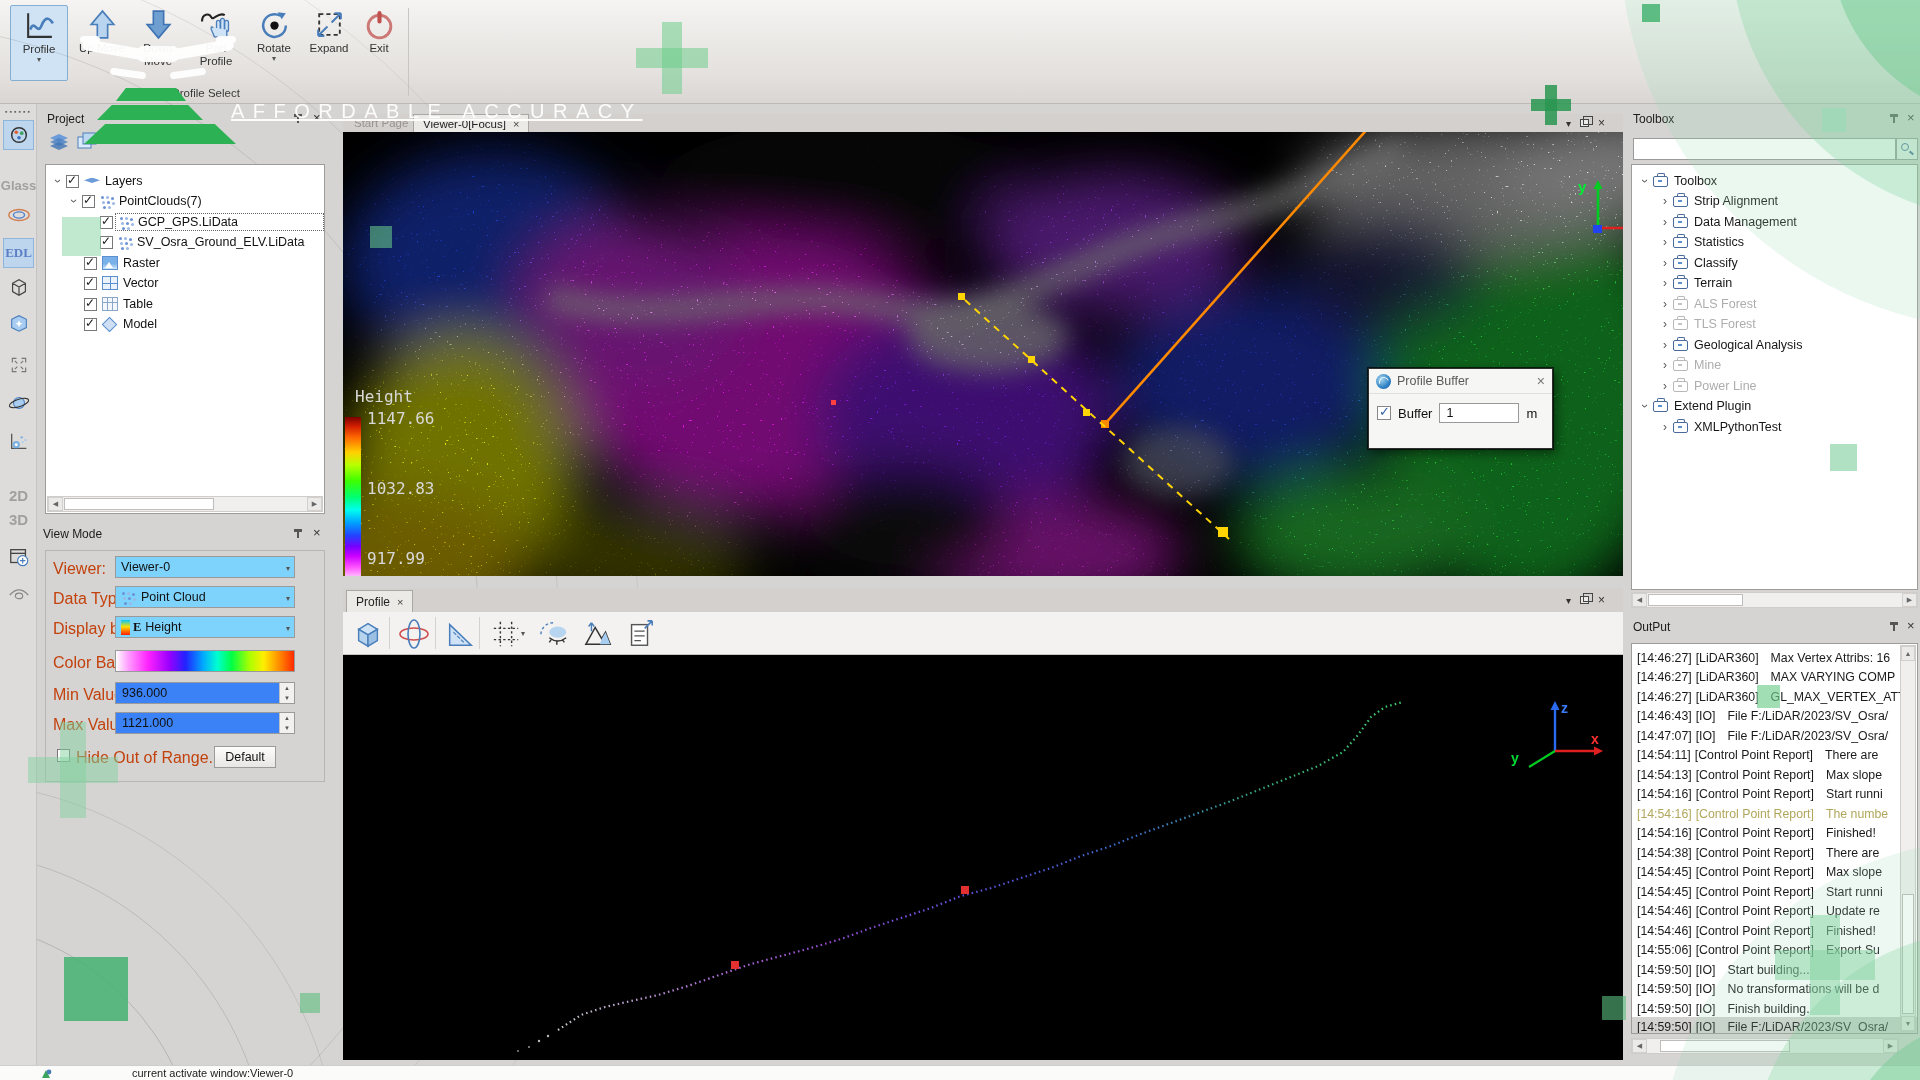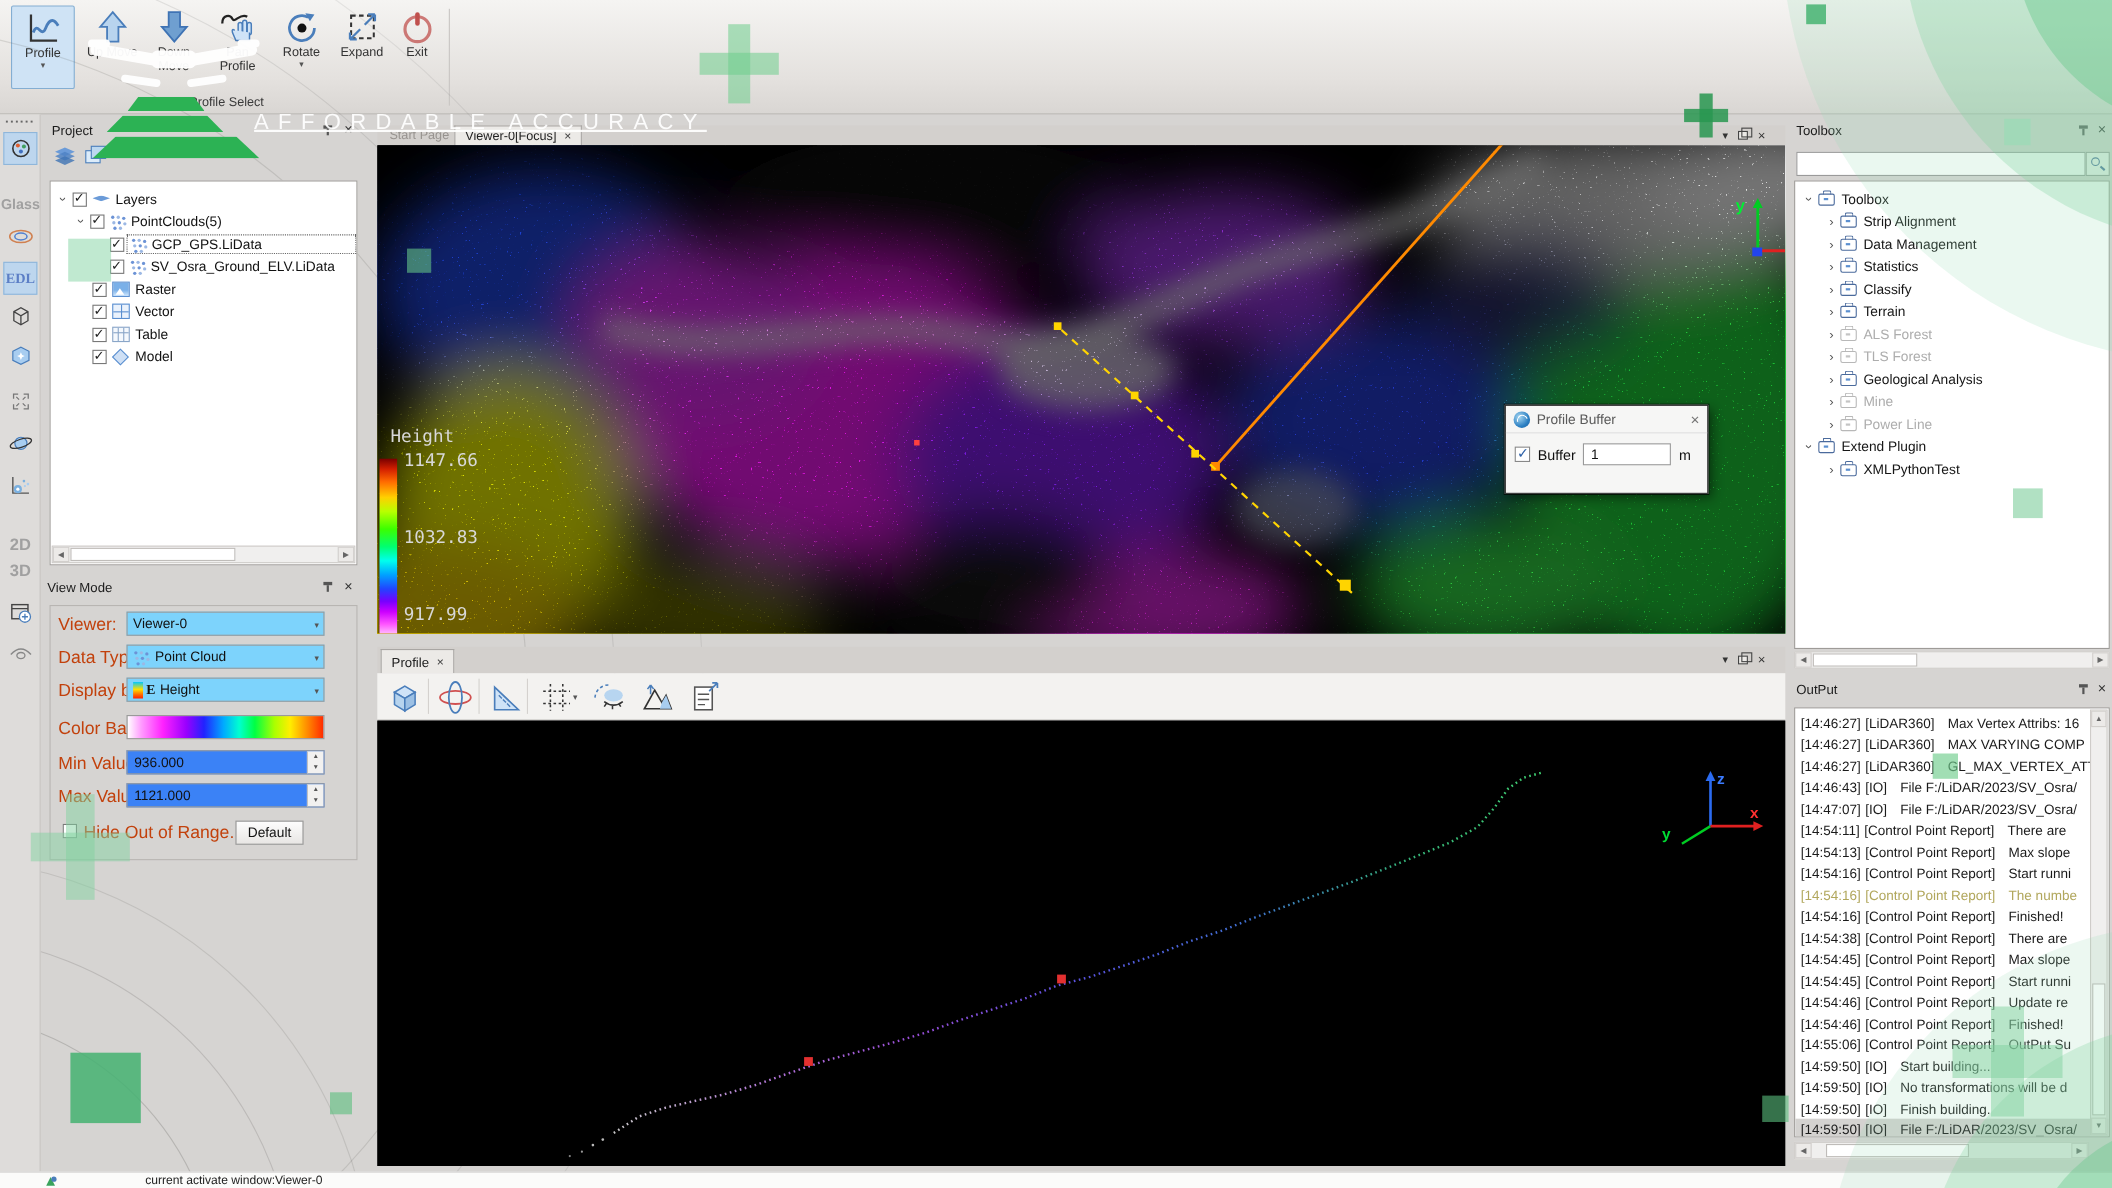--- a/index.html
+++ b/index.html
@@ -329,21 +329,21 @@
         </span>
       <span class="ticon ic-layers" data-interactable="false"></span>
       <span data-interactable="false">Layers</span>
     </div>
     <div class="trow" style="top:26px;padding-left:22px;" data-interactable="true">
       <span class="chev rot" data-interactable="true">›</span>
       <span class="cb" data-interactable="true">
           <span class="mark" data-interactable="false">✓</span>
         </span>
       <span class="ticon ic-pc" data-interactable="false"></span>
-      <span data-interactable="false">PointClouds(5)</span>
+      <span data-interactable="false">PointClouds(7)</span>
     </div>
     <div class="trow" style="top:47px;padding-left:52px;" data-interactable="true">
       <span class="cb" data-interactable="true">
           <span class="mark" data-interactable="false">✓</span>
         </span>
       <span class="selbox" data-interactable="false">
         <span class="ticon ic-pc" data-interactable="false"></span>
         <span data-interactable="false">GCP_GPS.LiData</span>
       </span>
     </div>
@@ -789,21 +789,21 @@
         <span data-interactable="false">Update re</span>
       </div>
     <div class="lrow" style="top:277px;" data-interactable="true">
         <span class="lt" data-interactable="false">[14:54:46]</span>
         <span class="lg" data-interactable="false">[Control Point Report]</span>
         <span data-interactable="false">Finished!</span>
       </div>
     <div class="lrow" style="top:296px;" data-interactable="true">
         <span class="lt" data-interactable="false">[14:55:06]</span>
         <span class="lg" data-interactable="false">[Control Point Report]</span>
-        <span data-interactable="false">OutPut Su</span>
+        <span data-interactable="false">Export Su</span>
       </div>
     <div class="lrow" style="top:316px;" data-interactable="true">
         <span class="lt" data-interactable="false">[14:59:50]</span>
         <span class="lg" data-interactable="false">[IO]</span>
         <span data-interactable="false">Start building...</span>
       </div>
     <div class="lrow" style="top:335px;" data-interactable="true">
         <span class="lt" data-interactable="false">[14:59:50]</span>
         <span class="lg" data-interactable="false">[IO]</span>
         <span data-interactable="false">No transformations will be d</span>

